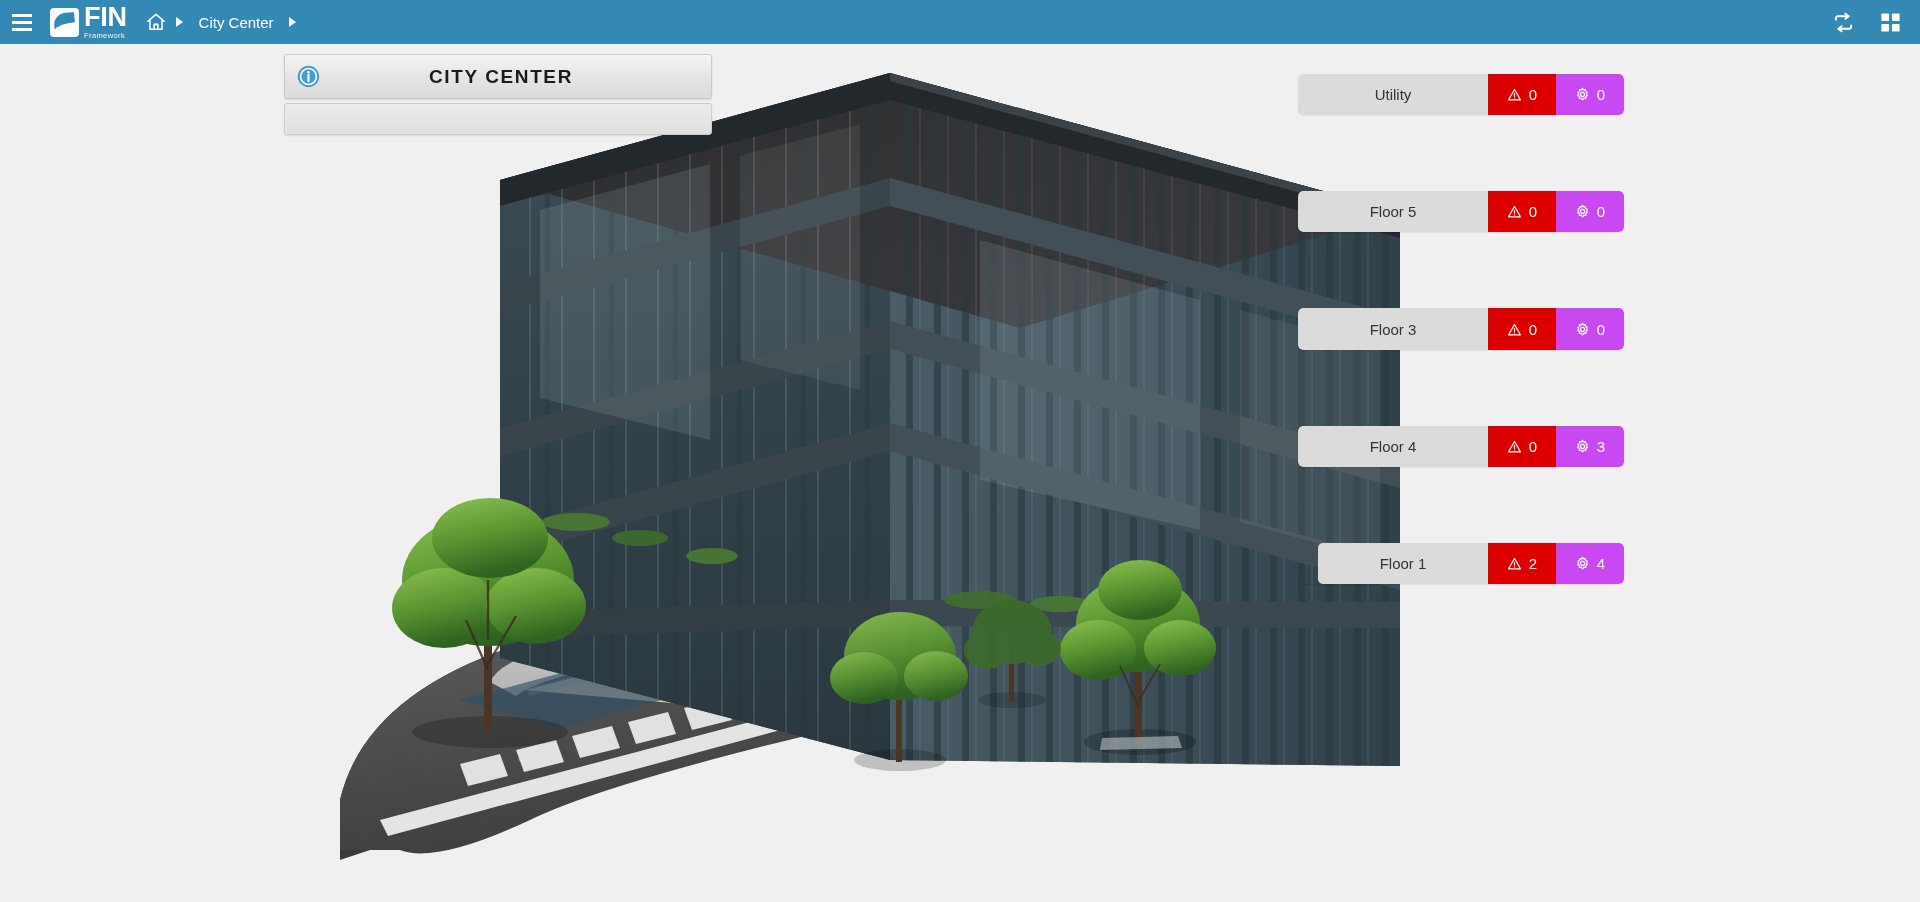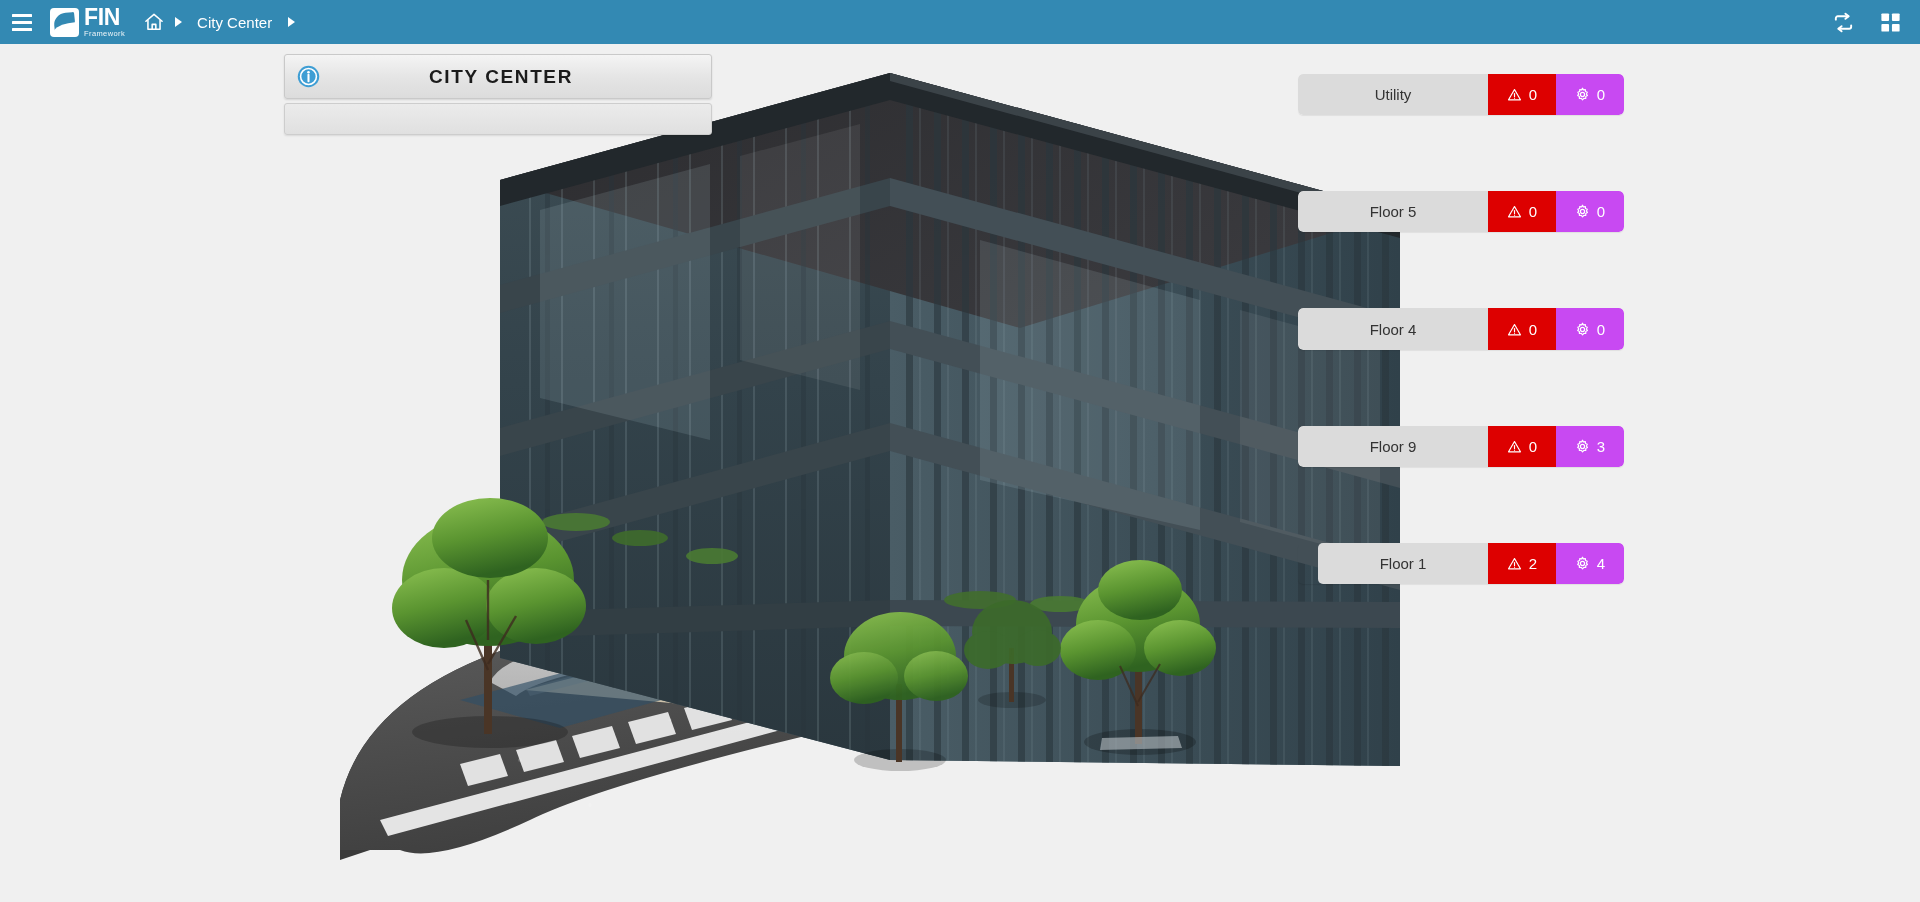--- a/index.html
+++ b/index.html
@@ -61,21 +61,21 @@
     content: "";
     position: absolute;
     left: 3px; top: 16px;
     width: 23px; height: 11px;
     background: #ffffff;
     border-radius: 70% 0 0 0;
     transform: rotate(-9deg);
   }
   .brand-text { display: flex; flex-direction: column; line-height: 1; }
   .brand-fin {
-    font-size: 23px; font-weight: bold; color: #ffffff;
+    font-size: 27px; font-weight: bold; color: #ffffff;
     letter-spacing: -0.3px;
   }
   .brand-sub {
     font-size: 7.5px; color: #ffffff; opacity: .92;
     letter-spacing: .4px; margin-top: 1px;
   }
 
   .crumbs { display: flex; align-items: center; margin-left: 16px; height: 44px; }
   .home-icon {
     width: 26px; height: 26px;
@@ -589,40 +589,40 @@
     <div class="badge badge-override">
       <svg width="15" height="15" viewBox="0 0 24 24" fill="none" stroke="#ffffff" stroke-width="1.9" stroke-linejoin="round">
         <circle cx="12" cy="12" r="3.3"></circle>
         <path d="M12 1.9 L13.5 4.6 L16.6 4.1 L16.8 7.2 L19.7 8.4 L18.2 11.1 L19.9 13.7 L17.2 15.3 L17.2 18.4 L14.1 18.2 L12.1 20.6 L10.1 18.2 L7 18.4 L7 15.3 L4.3 13.7 L6 11.1 L4.5 8.4 L7.4 7.2 L7.6 4.1 L10.7 4.6 Z"></path>
       </svg>
       <span class="cnt">0</span>
     </div>
   </div>
 
   <div class="floor-row">
-    <div class="floor-name">Floor 4</div>
+    <div class="floor-name">Floor 3</div>
     <div class="badge badge-alarm">
       <svg width="15" height="15" viewBox="0 0 24 24" fill="none" stroke="#ffffff" stroke-width="1.9" stroke-linejoin="round">
         <path d="M12 4 L21.5 20.5 H2.5 Z"></path>
         <path d="M12 10.5 V15" stroke-linecap="round"></path>
         <path d="M12 17.6 V17.9" stroke-linecap="round"></path>
       </svg>
       <span class="cnt">0</span>
     </div>
     <div class="badge badge-override">
       <svg width="15" height="15" viewBox="0 0 24 24" fill="none" stroke="#ffffff" stroke-width="1.9" stroke-linejoin="round">
         <circle cx="12" cy="12" r="3.3"></circle>
         <path d="M12 1.9 L13.5 4.6 L16.6 4.1 L16.8 7.2 L19.7 8.4 L18.2 11.1 L19.9 13.7 L17.2 15.3 L17.2 18.4 L14.1 18.2 L12.1 20.6 L10.1 18.2 L7 18.4 L7 15.3 L4.3 13.7 L6 11.1 L4.5 8.4 L7.4 7.2 L7.6 4.1 L10.7 4.6 Z"></path>
       </svg>
       <span class="cnt">0</span>
     </div>
   </div>
 
   <div class="floor-row">
-    <div class="floor-name">Floor 9</div>
+    <div class="floor-name">Floor 4</div>
     <div class="badge badge-alarm">
       <svg width="15" height="15" viewBox="0 0 24 24" fill="none" stroke="#ffffff" stroke-width="1.9" stroke-linejoin="round">
         <path d="M12 4 L21.5 20.5 H2.5 Z"></path>
         <path d="M12 10.5 V15" stroke-linecap="round"></path>
         <path d="M12 17.6 V17.9" stroke-linecap="round"></path>
       </svg>
       <span class="cnt">0</span>
     </div>
     <div class="badge badge-override">
       <svg width="15" height="15" viewBox="0 0 24 24" fill="none" stroke="#ffffff" stroke-width="1.9" stroke-linejoin="round">

